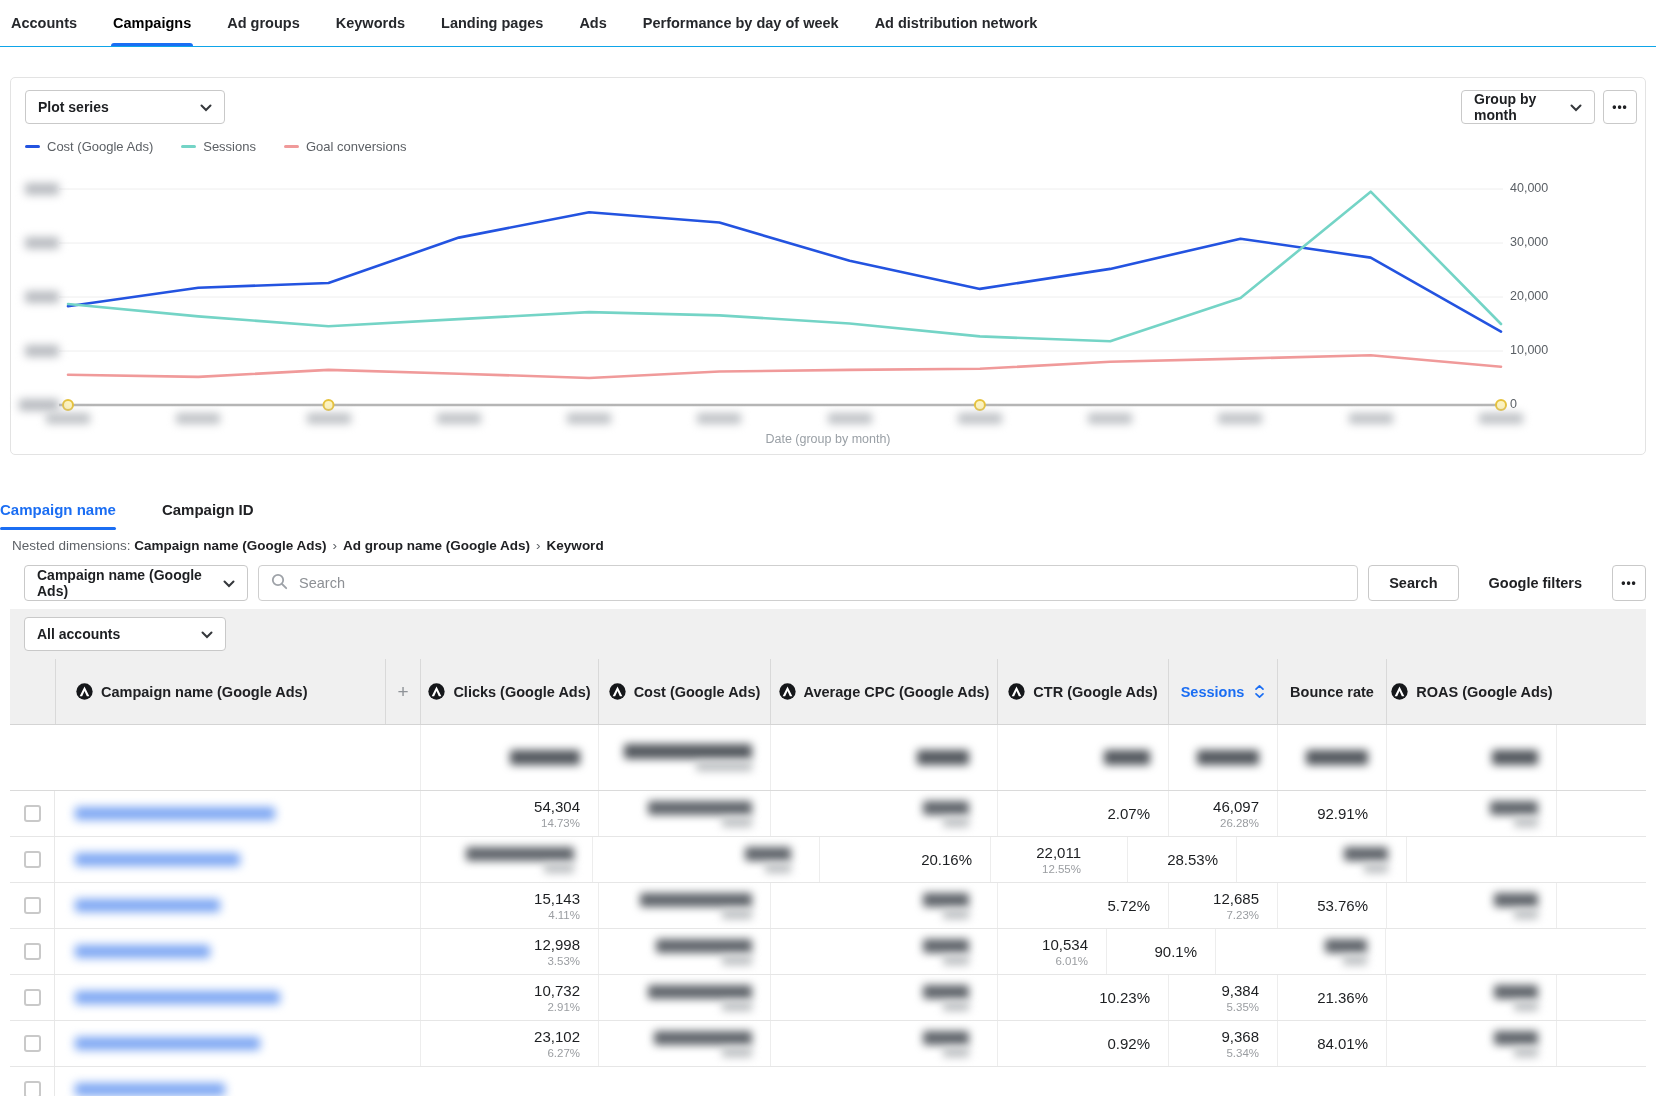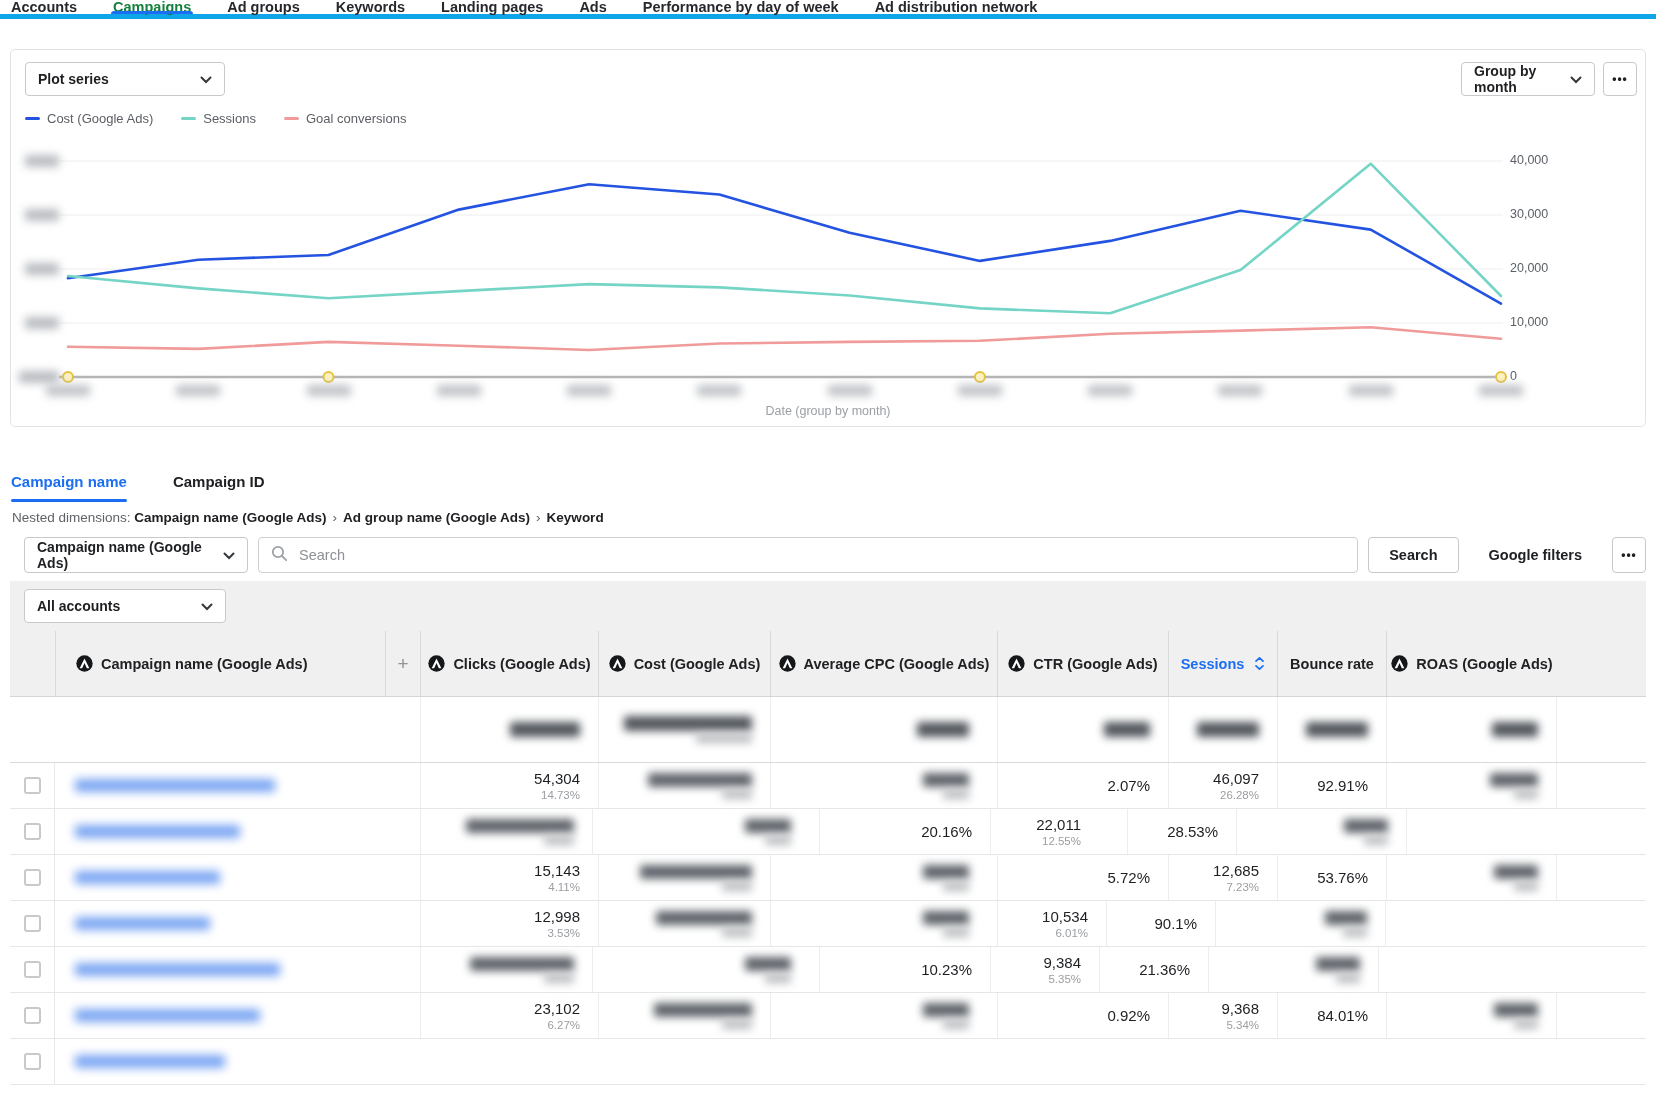--- a/index.html
+++ b/index.html
@@ -2,25 +2,25 @@
 <html><head>
 <meta charset="utf-8">
 <style>
   * { box-sizing: border-box; }
   html,body { margin:0; padding:0; }
   body {
     width:1656px; height:1096px; overflow:hidden; background:#fff;
     font-family:"Liberation Sans", sans-serif; color:#202124; position:relative;
   }
   
-  .nav { display:flex; gap:36px; padding-left:11px; height:19px; align-items:stretch;
-         border-bottom:5px solid #0ea5e9; }
+  .nav { display:flex; gap:36px; padding-left:11px; height:47px; align-items:stretch;
+         border-bottom:1px solid #0ea5e9; }
   .nav-tab { font-size:14.5px; font-weight:600; color:#26282c; display:flex; align-items:center;
              position:relative; cursor:pointer; white-space:nowrap; }
-  .nav-tab.active { color:#15803d; }
+  .nav-tab.active { color:#000000; }
   .nav-tab.active::after { content:""; position:absolute; left:-2px; right:-2px; bottom:0;
              height:3px; background:#1b6ef3; border-radius:3px 3px 0 0; }
   
   .card { margin:30px 10px 0; border:1px solid #e3e3e3; border-radius:5px; padding:12px 0 8px; }
   .card-top { display:flex; align-items:center; padding:0 8px 0 14px; }
   .select-box { display:inline-flex; align-items:center; justify-content:space-between;
     border:1px solid #c9c9c9; border-radius:4px; height:34px; padding:0 12px; background:#fff;
     font-size:14px; font-weight:600; color:#1d1f22; cursor:pointer; }
   .plot-series { width:200px; }
   .group-by { margin-left:auto; width:134px; }
@@ -33,21 +33,21 @@
   .legend-dash { width:15px; height:3px; border-radius:2px; display:inline-block; }
   .chart-wrap { position:relative; height:268px; margin-top:4px; width:1545px; }
   .chart-svg { position:absolute; left:0; top:0; }
   .y-right { position:absolute; left:1499px; font-size:12.5px; color:#5b6066; }
   .blob { display:inline-block; border-radius:2px; filter:blur(4px); }
   .blob-axis { background:#b9bcc1; height:12px; position:absolute; }
   .x-blob { position:absolute; top:253px; width:44px; height:11px; background:#bfc2c6;
             filter:blur(4px); border-radius:2px; }
   .axis-title { text-align:center; font-size:12.5px; color:#9aa0a6; margin-top:4px; }
   
-  .tabs2 { display:flex; gap:46px; padding-left:11px; margin-top:46px; }
+  .tabs2 { display:flex; gap:46px; margin-top:46px; }
   .tab2 { font-size:15px; font-weight:700; color:#202124; padding-bottom:12px; position:relative; cursor:pointer; }
   .tab2.active { color:#1b6ef3; }
   .tab2.active::after { content:""; position:absolute; left:0; right:0; bottom:0; height:3px;
       background:#1b6ef3; border-radius:3px; }
   .nested { padding-left:12px; margin-top:8px; font-size:13.5px; color:#5f6368; }
   .nested b { color:#202124; font-weight:700; }
   .nested .sep { margin:0 6px; color:#5f6368; }
   
   .filter-row { display:flex; align-items:center; margin:12px 10px 0 24px; gap:10px; }
   .dim-select { width:224px; height:36px; }
@@ -457,20 +457,24 @@
       </div>
     </div>
     <div class="t-row t-data">
       <div class="cell cb-col" style="width: 45px;">
         <span class="checkbox"></span>
       </div>
       <div class="cell name-cell" style="width: 330px;">
         <span class="blob blob-link" style="width: 205px;"></span>
       </div>
       <div class="cell " style="width: 35px;"></div>
+      <div class="cell num bcell-sep" style="width: 178px;">
+        <span class="val">10,732</span>
+        <span class="pct">2.91%</span>
+      </div>
       <div class="cell num bcell-sep" style="width: 172px;">
         <span class="blob blob-dark" style="width: 104px;"></span>
         <span class="blob blob-sub" style="width: 30px;"></span>
       </div>
       <div class="cell num-cpc bcell-sep" style="width: 227px;">
         <span class="blob blob-dark" style="width: 46px;"></span>
         <span class="blob blob-sub" style="width: 26px;"></span>
       </div>
       <div class="cell num bcell-sep" style="width: 171px; align-items: flex-end;">
         <span class="val">10.23%</span>

